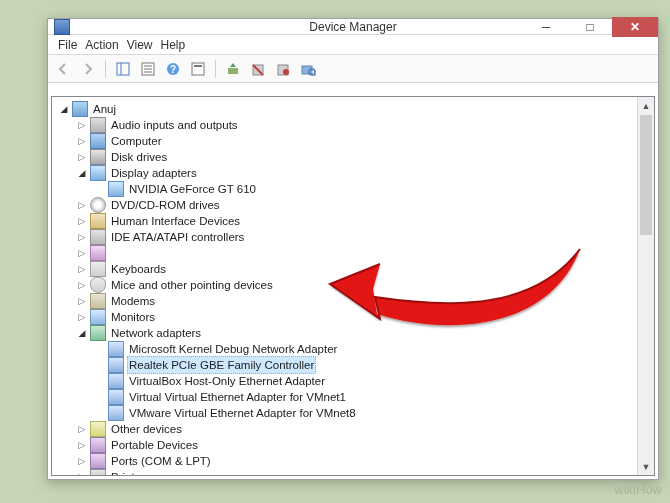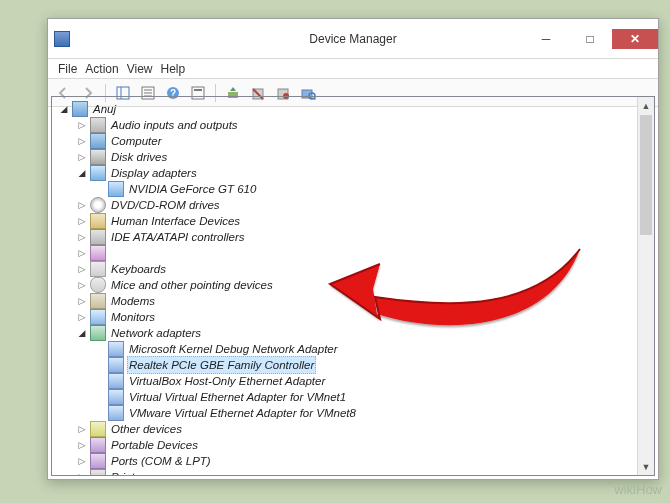--- a/index.html
+++ b/index.html
@@ -1,21 +1,21 @@
 <!DOCTYPE html>
 <html><head>
 <meta charset="utf-8">
 <style>
   * { box-sizing: border-box; margin: 0; padding: 0; font-family: "Segoe UI", Tahoma, sans-serif; }
   body { background: #c5d5b5; width: 670px; height: 503px; position: relative; overflow: hidden; }
   .window {
     position: absolute; left: 47px; top: 18px; width: 612px; height: 462px;
     background: #fff; border: 1px solid #a0a0a0; box-shadow: 0 3px 12px rgba(0,0,0,.25);
   }
-  .titlebar { height: 40px; background: #fff; display: flex; align-items: center; position: relative; border-bottom: 1px solid #d8d8d8; }
+  .titlebar { height: 16px; background: #fff; display: flex; align-items: center; position: relative; border-bottom: 1px solid #d8d8d8; }
   .titlebar .sysicon { width: 16px; height: 16px; margin: 0 6px; background: linear-gradient(#7a9dd6,#3e6fb6); border: 1px solid #2c578f; }
   .titlebar .title { position: absolute; left: 50%; transform: translateX(-50%); font-size: 12px; color: #333; }
   .winbtns { margin-left: auto; display: flex; height: 20px; }
   .winbtn { width: 44px; height: 20px; display: flex; align-items: center; justify-content: center; font-size: 12px; color: #333; }
   .winbtn.close { background: #c75050; color: #fff; width: 46px; font-weight: bold; }
   .menubar { height: 20px; display: flex; align-items: center; padding: 0 6px; font-size: 12px; color: #333; border-bottom: 1px solid #d8d8d8; }
   .menuitem { padding: 1px 4px; }
   .toolbar { height: 28px; display: flex; align-items: center; padding: 0 4px; gap: 3px; border-bottom: 1px solid #d8d8d8; background: #fafafa; }
   .tsep { width: 1px; height: 18px; background: #cfcfcf; margin: 0 3px; }
   .tbtn { width: 22px; height: 22px; display: flex; align-items: center; justify-content: center; border: 1px solid transparent; }
@@ -23,21 +23,21 @@
   .content { position: absolute; top: 77px; left: 3px; right: 3px; bottom: 3px; border: 1px solid #828790; display: flex; }
   .tree { flex: 1; overflow: hidden; padding: 4px 0 0 4px; font-size: 11.5px; color: #222; line-height: 16px; }
   .node { display: flex; align-items: center; height: 16px; white-space: nowrap; }
   .twisty { width: 12px; height: 12px; margin-right: 2px; display: inline-flex; align-items: center; justify-content: center; font-size: 9px; color: #666; }
   .twisty.open { color: #333; }
   .nicon { width: 16px; height: 16px; margin-right: 3px; flex: 0 0 16px; }
   .indent0 { padding-left: 2px; }
   .indent1 { padding-left: 20px; }
   .indent2 { padding-left: 38px; }
   .selected > .label { background: #cde8ff; border: 1px dotted #7eb4ea; padding: 0 1px; margin: -1px 0; }
-  .label { padding: 0 2px; font-style: italic; }
+  .label { padding: 0 2px; }
   .scrollbar { width: 17px; background: #f0f0f0; border-left: 1px solid #d8d8d8; position: relative; }
   .sbbtn { position: absolute; left: 0; right: 0; height: 17px; display: flex; align-items: center; justify-content: center; font-size: 9px; color: #555; }
   .sbup { top: 0; } .sbdn { bottom: 0; }
   .sbthumb { position: absolute; left: 2px; right: 2px; top: 18px; height: 120px; background: #cdcdcd; border-radius: 1px; }
   .arrow-overlay { position: absolute; left: 325px; top: 219px; pointer-events: none; }
   .watermark { position: absolute; right: 8px; bottom: 6px; font-size: 13px; color: #a9b79f; font-family: Arial, sans-serif; margin-top: 13px; }
   
   .ic-computer { background: linear-gradient(#b6d6f2,#6fa3d8); border: 1px solid #5c86ae; }
   .ic-monitor  { background: linear-gradient(#d9ecff,#8cb9e2); border: 1px solid #6d95bc; }
   .ic-disk     { background: linear-gradient(#e6e6e6,#a8a8a8); border: 1px solid #8a8a8a; }

